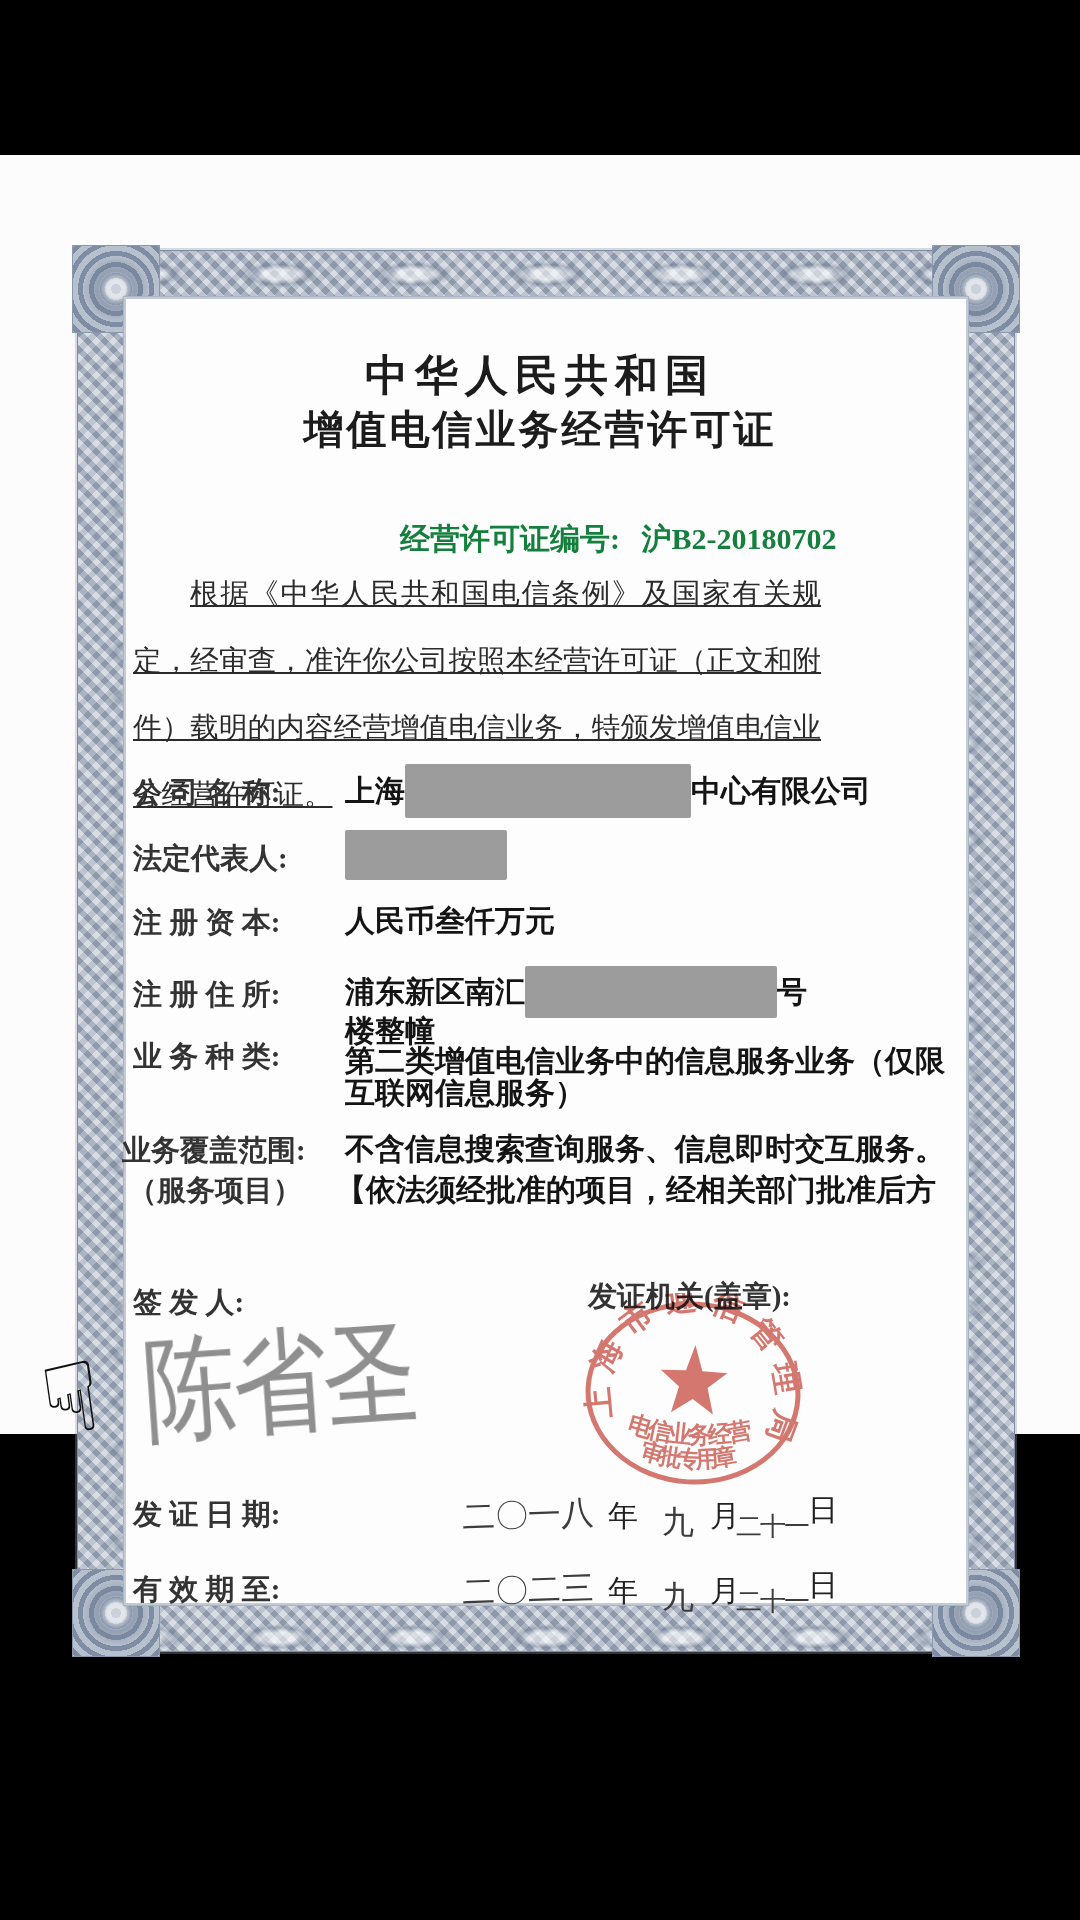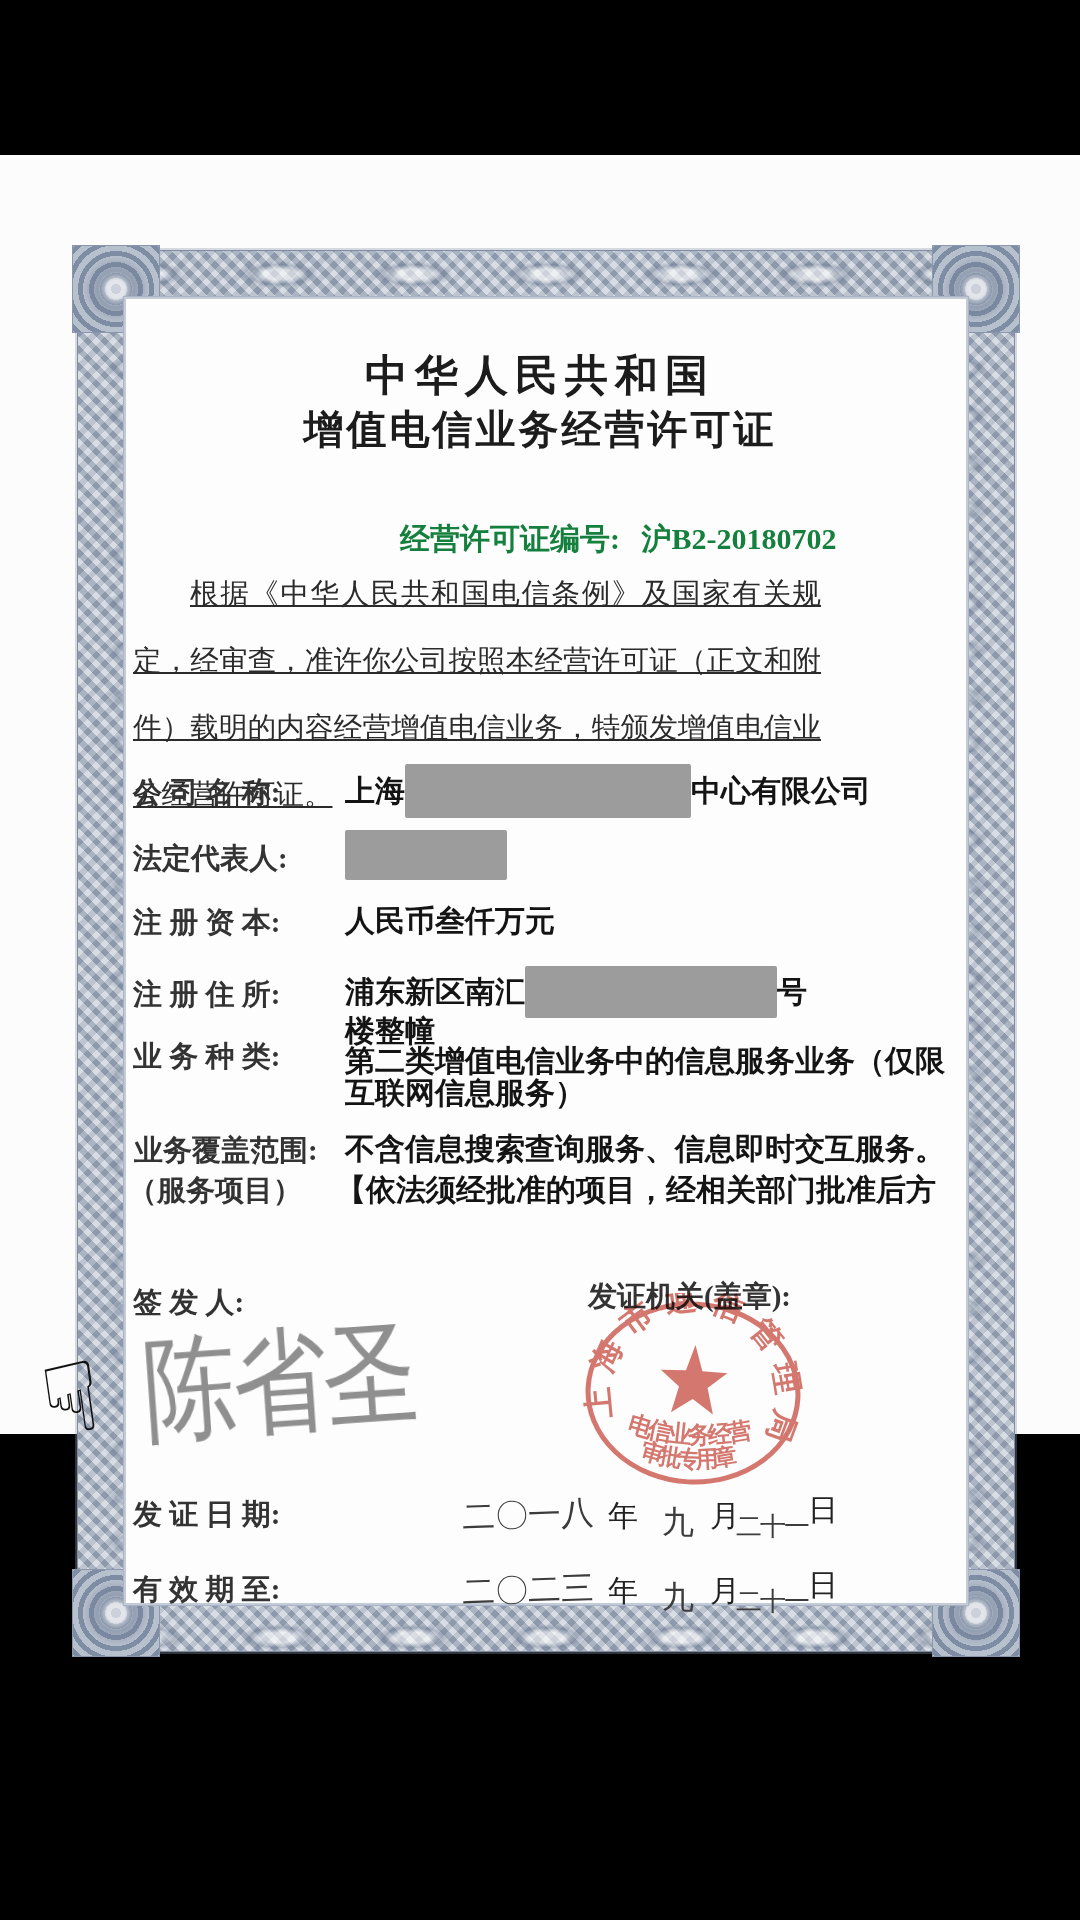--- a/index.html
+++ b/index.html
@@ -91,21 +91,21 @@
     <span class="lbl" style="top:820px">注 册 住 所:</span>
     <span class="val" style="top:814px">
       <span>浦东新区南汇</span><span class="redact" style="width:252px;height:52px"></span><span>号</span>
     </span>
     <span class="val" style="top:856px">楼整幢</span>
 
     <span class="lbl" style="top:882px">业 务 种 类:</span>
     <span class="val" style="top:886px">第二类增值电信业务中的信息服务业务（仅限</span>
     <span class="val" style="top:918px">互联网信息服务）</span>
 
-    <span class="lbl" style="top:976px;left:134px">业务覆盖范围:</span>
+    <span class="lbl" style="top:976px;left:122px">业务覆盖范围:</span>
     <span class="lbl" style="top:1016px;left:128px">（服务项目）</span>
     <span class="val" style="top:974px">不含信息搜索查询服务、信息即时交互服务。</span>
     <span class="val" style="top:1015px;left:336px">【依法须经批准的项目，经相关部门批准后方</span>
 
     <span class="lbl" style="top:1128px">签  发  人:</span>
     <span class="lbl" style="top:1122px;left:588px">发证机关(盖章):</span>
 
     <div class="abs sig">陈省圣</div>
 
     <svg class="abs stamp" width="226" height="200" viewBox="-113 -100 226 200">

